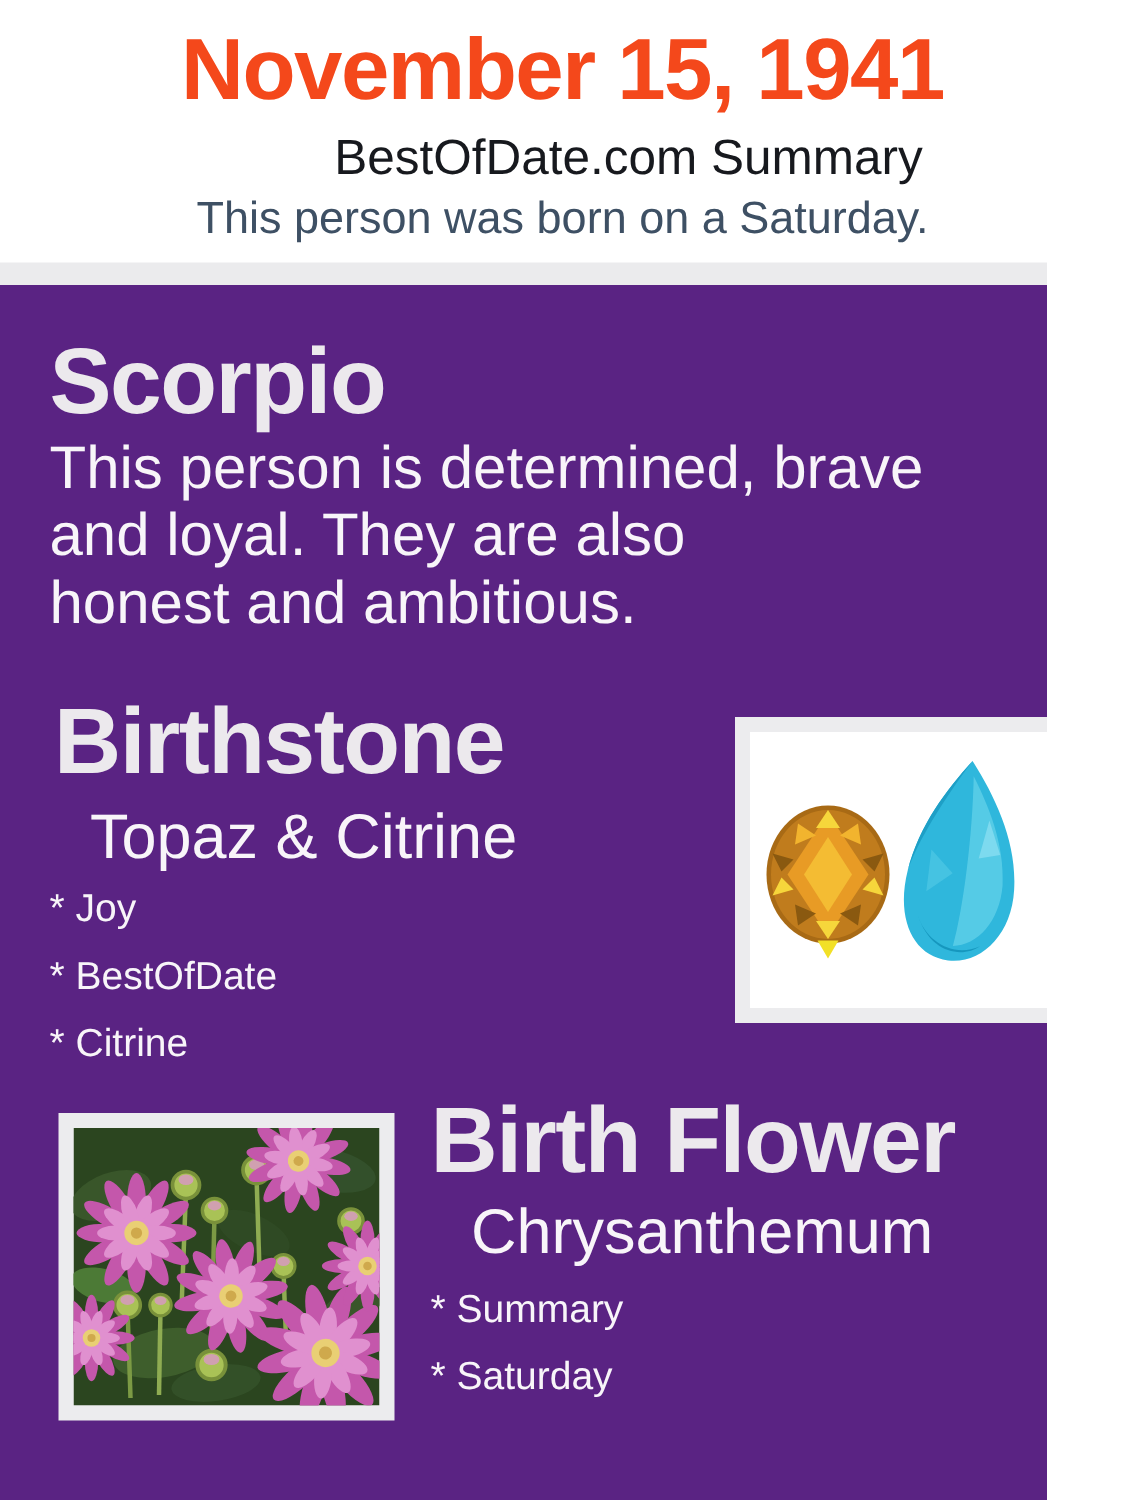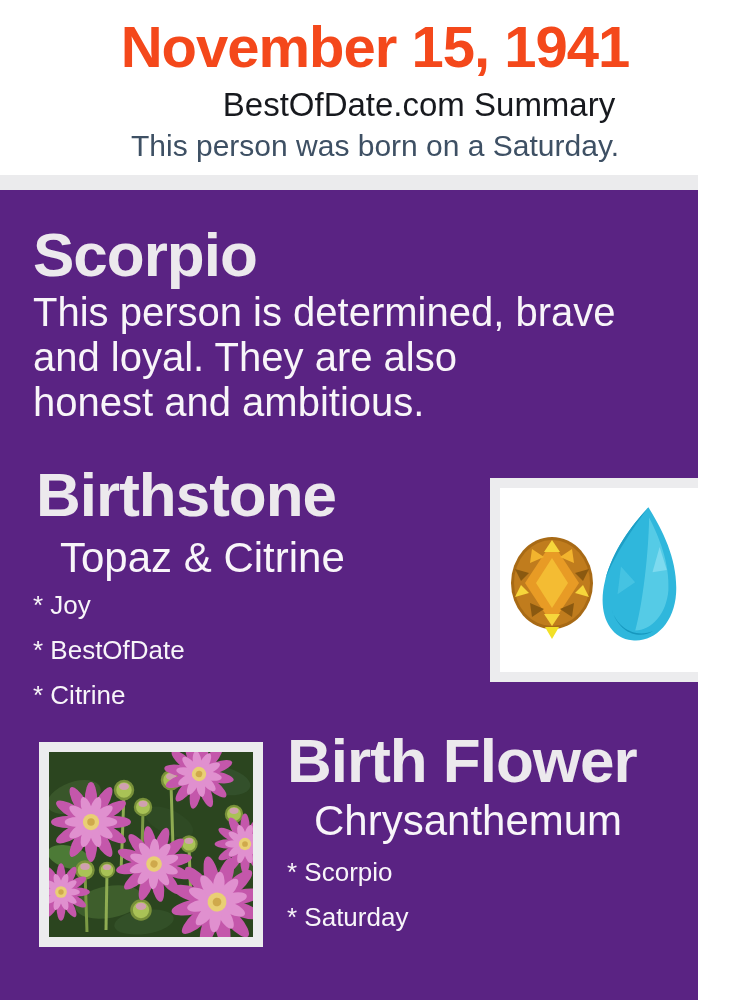--- a/index.html
+++ b/index.html
@@ -193,16 +193,16 @@
       <use href="#mum" transform="translate(42,70) scale(1.25)"></use>
       <use href="#mum" transform="translate(105,112) scale(1.2) rotate(20)"></use>
       <use href="#mum" transform="translate(168,150) scale(1.45) rotate(-12)"></use>
       <use href="#mum" transform="translate(12,140) scale(0.9)"></use>
       <use href="#mum" transform="translate(196,92) scale(0.95)"></use>
     </svg>
   </div>
 
   <div id="birthflower-heading" class="abs section-heading">Birth Flower</div>
   <div id="birthflower-name" class="abs sub-line">Chrysanthemum</div>
-  <div id="birthflower-trait-0" class="abs trait">* Scorpio</div>
+  <div id="birthflower-trait-0" class="abs trait">* Summary</div>
   <div id="birthflower-trait-1" class="abs trait">* Saturday</div>
 
 </div>
 
 </body></html>

